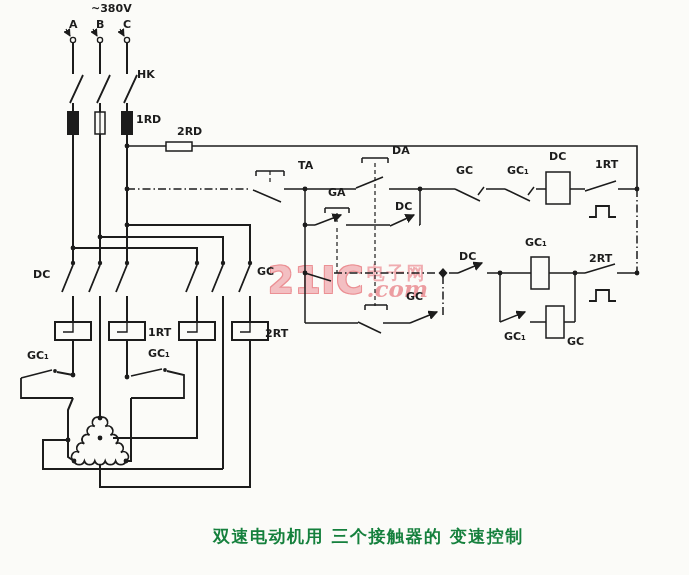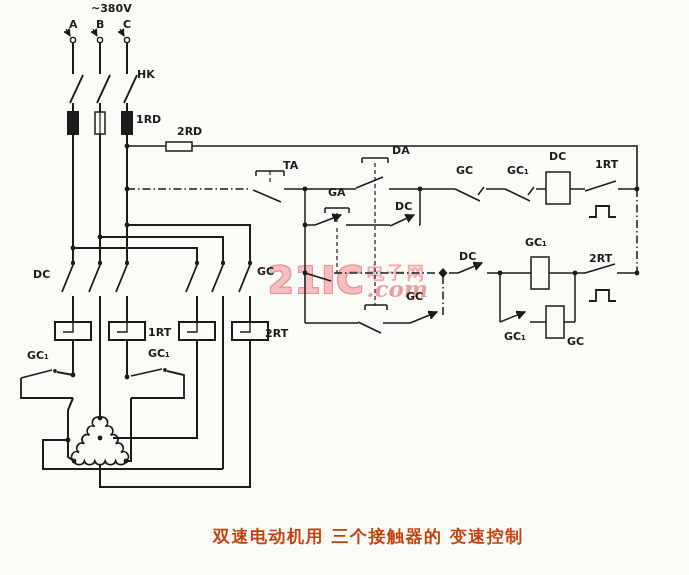--- a/index.html
+++ b/index.html
@@ -11,21 +11,21 @@
       white-space:nowrap;line-height:11px;}
   .watermark{position:absolute;left:268px;top:264px;display:flex;align-items:flex-start;
              opacity:.88;pointer-events:none;}
   .wm-brand{font:800 37px "DejaVu Sans",sans-serif;color:#f3b7bb;letter-spacing:1px;
             text-shadow:-1px -1px 0 #e98287,1px -1px 0 #e98287,-1px 1px 0 #e98287,1px 1px 0 #e98287;
             line-height:34px;}
   .wm-col{display:flex;flex-direction:column;margin-left:2px;}
   .wm-site{font:700 18px "DejaVu Sans",sans-serif;color:#efa2a7;letter-spacing:2px;line-height:17px;}
   .wm-domain{font:italic 700 23px "DejaVu Serif",serif;color:#eb9196;line-height:20px;margin-top:-2px;}
   .caption{position:absolute;left:213px;top:525px;font:700 17px "DejaVu Sans",sans-serif;
-           color:#c2410c;letter-spacing:1.5px;white-space:nowrap;}
+           color:#15803d;letter-spacing:1.5px;white-space:nowrap;}
 </style>
 </head>
 <body>
 
 <div class="stage">
 
   <div class="watermark">
     <span class="wm-brand">21IC</span>
     <span class="wm-col">
       <span class="wm-site">电子网</span>
@@ -171,21 +171,21 @@
     </g>
   </svg>
 
   <span class="lb" style="left:91px;top:3px">~380V</span>
   <span class="lb" style="left:69px;top:19px">A</span>
   <span class="lb" style="left:96px;top:19px">B</span>
   <span class="lb" style="left:123px;top:19px">C</span>
   <span class="lb" style="left:137px;top:69px">HK</span>
   <span class="lb" style="left:136px;top:114px">1RD</span>
   <span class="lb" style="left:177px;top:126px">2RD</span>
-  <span class="lb" style="left:283px;top:160px">TA</span>
+  <span class="lb" style="left:298px;top:160px">TA</span>
   <span class="lb" style="left:392px;top:145px">DA</span>
   <span class="lb" style="left:328px;top:187px">GA</span>
   <span class="lb" style="left:395px;top:201px">DC</span>
   <span class="lb" style="left:456px;top:165px">GC</span>
   <span class="lb" style="left:507px;top:165px">GC₁</span>
   <span class="lb" style="left:549px;top:151px">DC</span>
   <span class="lb" style="left:595px;top:159px">1RT</span>
   <span class="lb" style="left:459px;top:251px">DC</span>
   <span class="lb" style="left:525px;top:237px">GC₁</span>
   <span class="lb" style="left:589px;top:253px">2RT</span>

